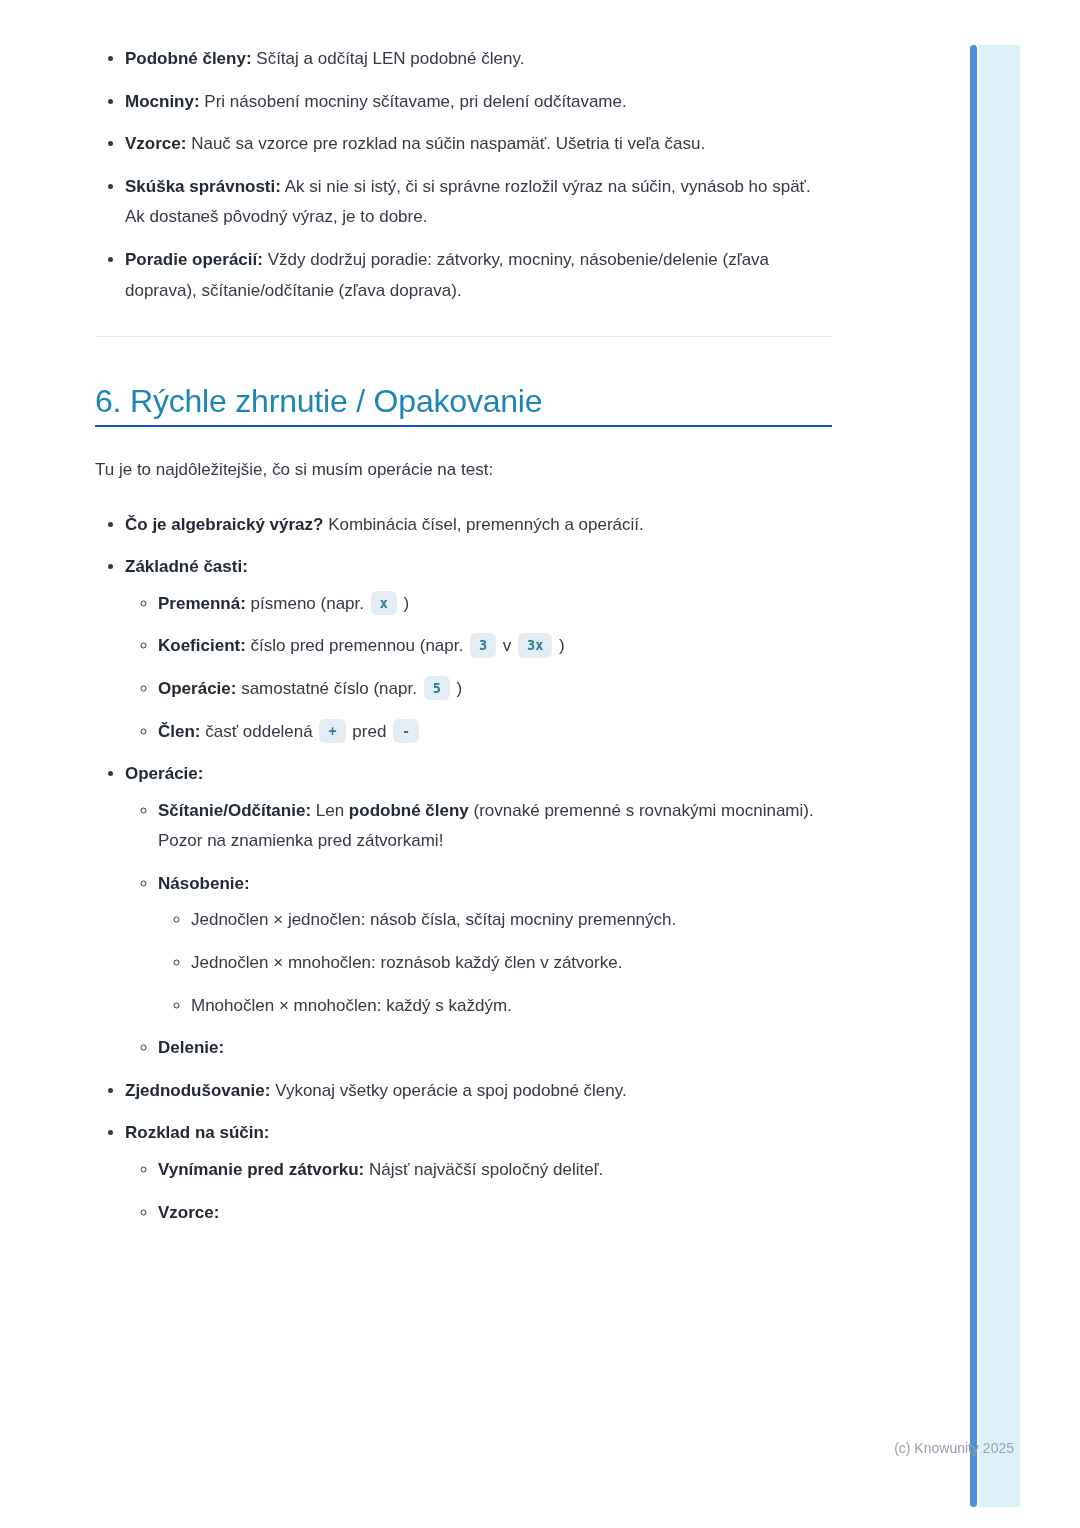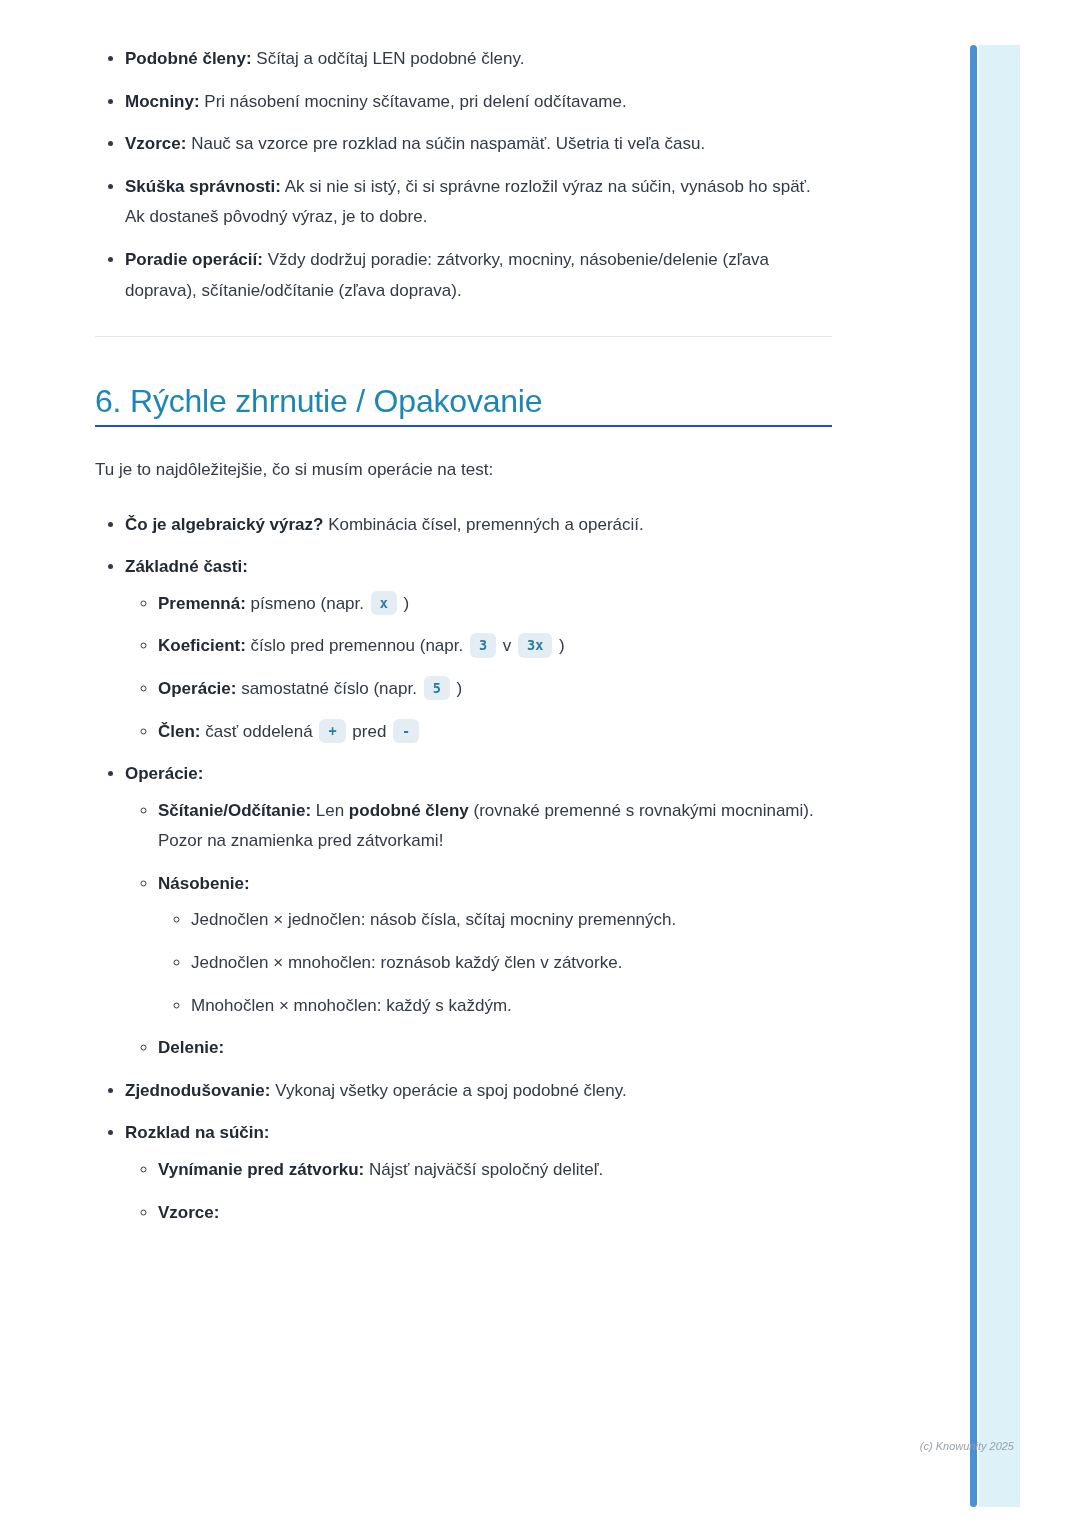--- a/index.html
+++ b/index.html
@@ -84,24 +84,23 @@
     top: 45px;
     width: 7px;
     height: 1462px;
     background: #4b8fd4;
     border-radius: 4px;
   }
   .footer {
     position: absolute;
     top: 1440px;
     right: 66px;
-    font-size: 11px;
+    font-size: 14px;
     color: #98a1ab;
     z-index: 5;
-    font-style: italic;
   }
 </style>
 </head>
 <body>
 
 <div class="page">
   <div class="content">
 
     <ul class="l1">
       <li><strong>Podobné členy:</strong><span> Sčítaj a odčítaj LEN podobné členy.</span></li>

